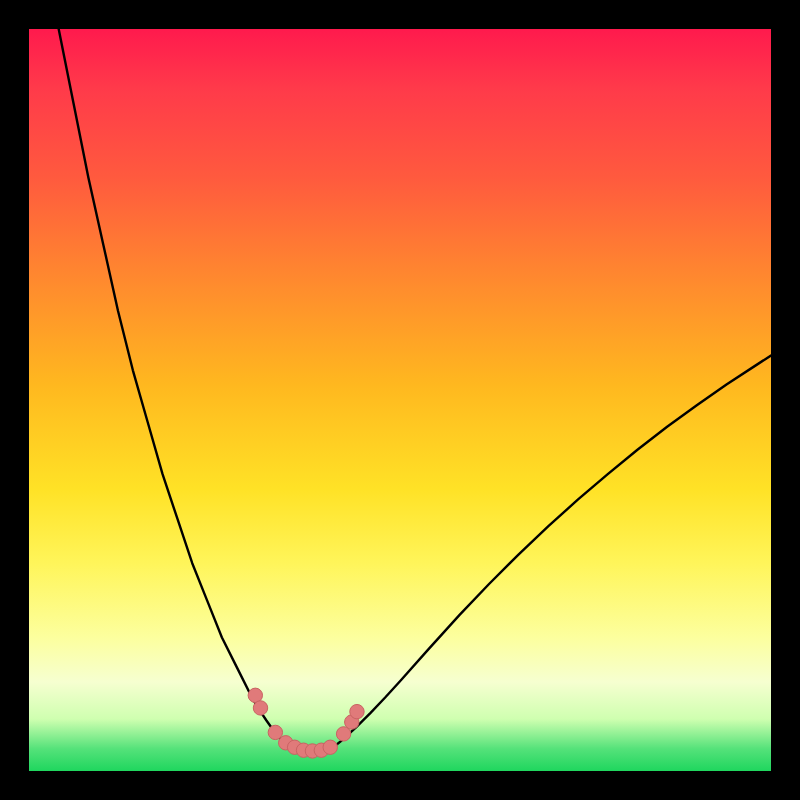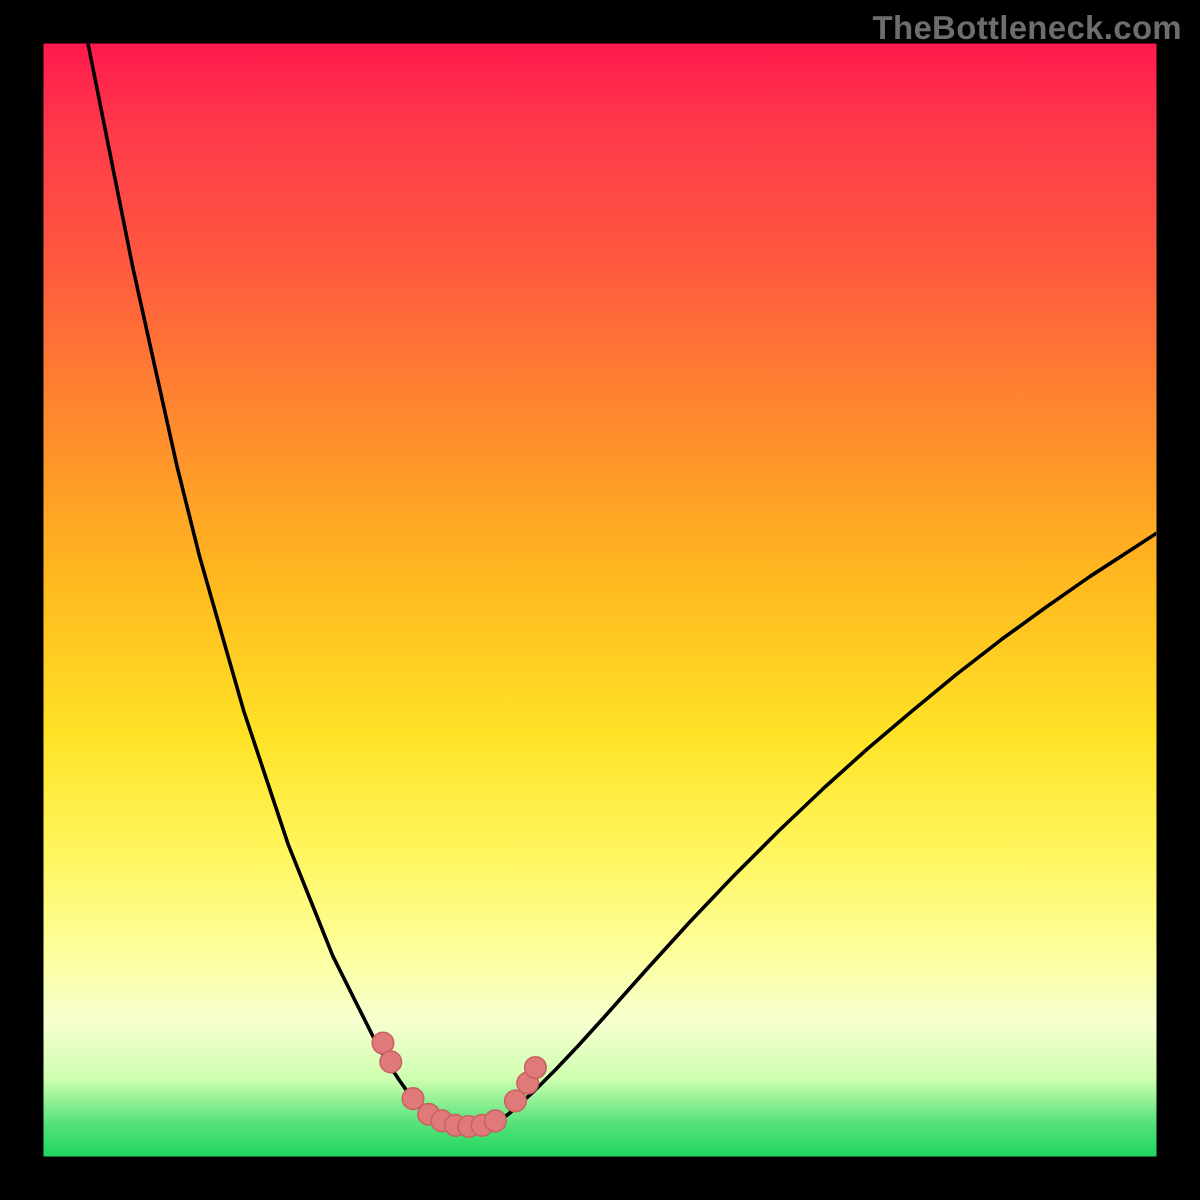--- a/index.html
+++ b/index.html
@@ -67,14 +67,13 @@
         <circle cx="265.64" cy="718.26" r="7.2" fill="#e07a7a" stroke="#c96363" stroke-width="1"></circle>
         <circle cx="274.54" cy="721.22" r="7.2" fill="#e07a7a" stroke="#c96363" stroke-width="1"></circle>
         <circle cx="283.44" cy="721.97" r="7.2" fill="#e07a7a" stroke="#c96363" stroke-width="1"></circle>
         <circle cx="292.35" cy="721.22" r="7.2" fill="#e07a7a" stroke="#c96363" stroke-width="1"></circle>
         <circle cx="301.25" cy="718.26" r="7.2" fill="#e07a7a" stroke="#c96363" stroke-width="1"></circle>
         <circle cx="314.61" cy="704.90" r="7.2" fill="#e07a7a" stroke="#c96363" stroke-width="1"></circle>
         <circle cx="322.77" cy="693.03" r="7.2" fill="#e07a7a" stroke="#c96363" stroke-width="1"></circle>
         <circle cx="327.96" cy="682.64" r="7.2" fill="#e07a7a" stroke="#c96363" stroke-width="1"></circle>
       </svg>
   </div>
-  <div class="watermark">TheBottleneck.com</div>
 </div>
 
 </body></html>

